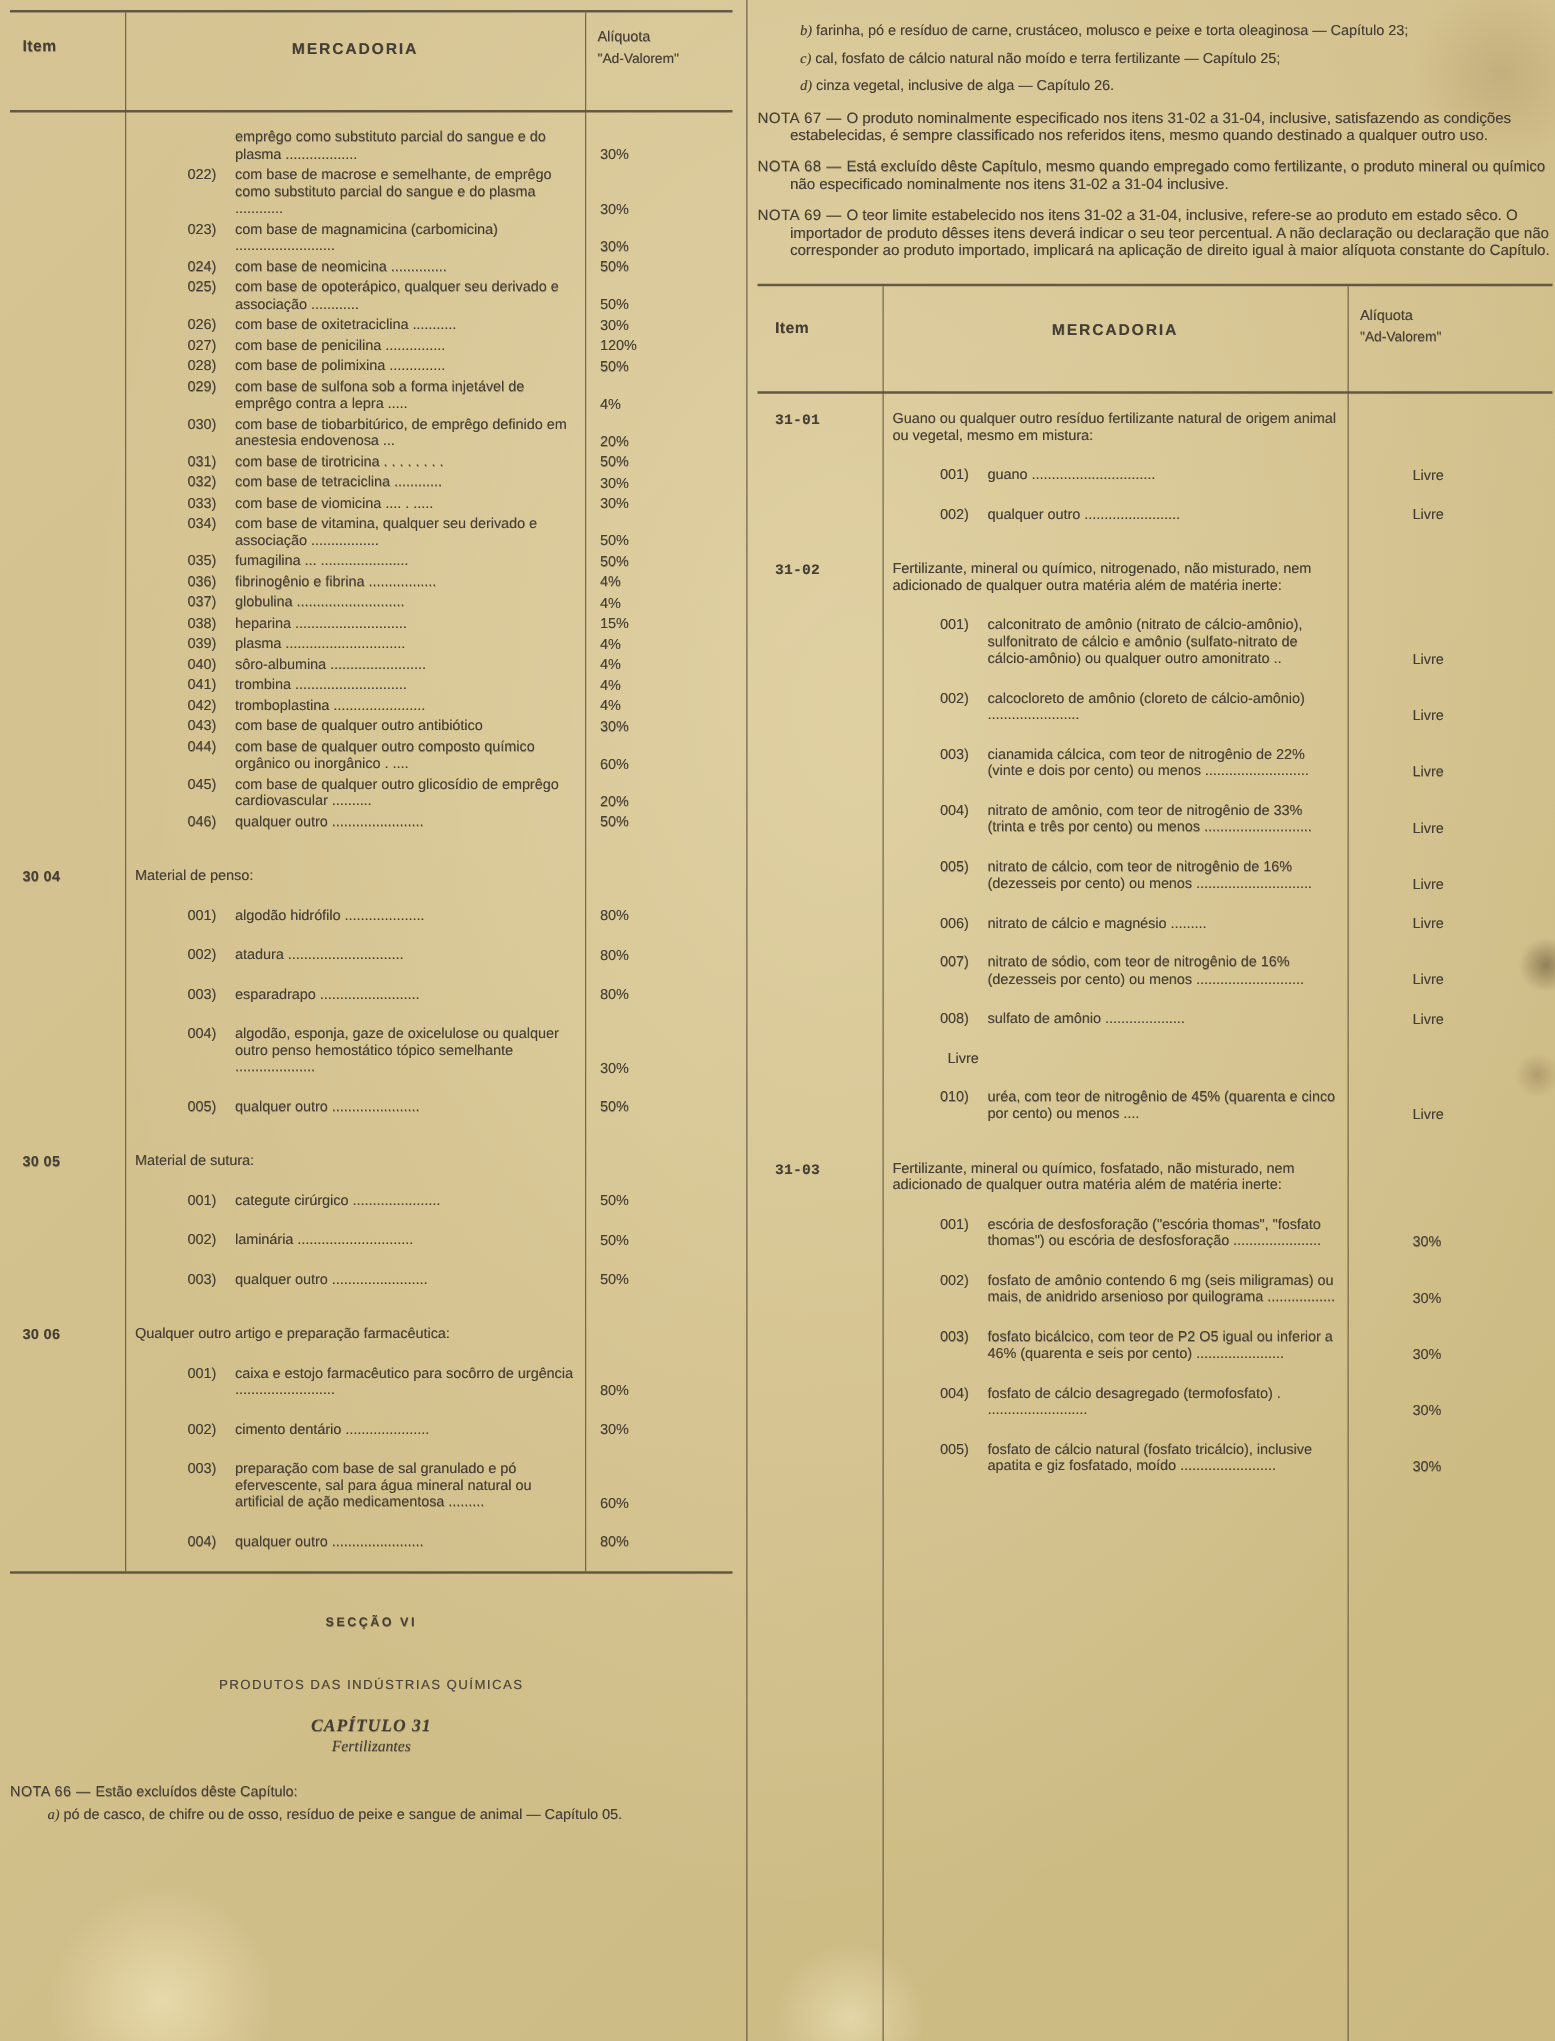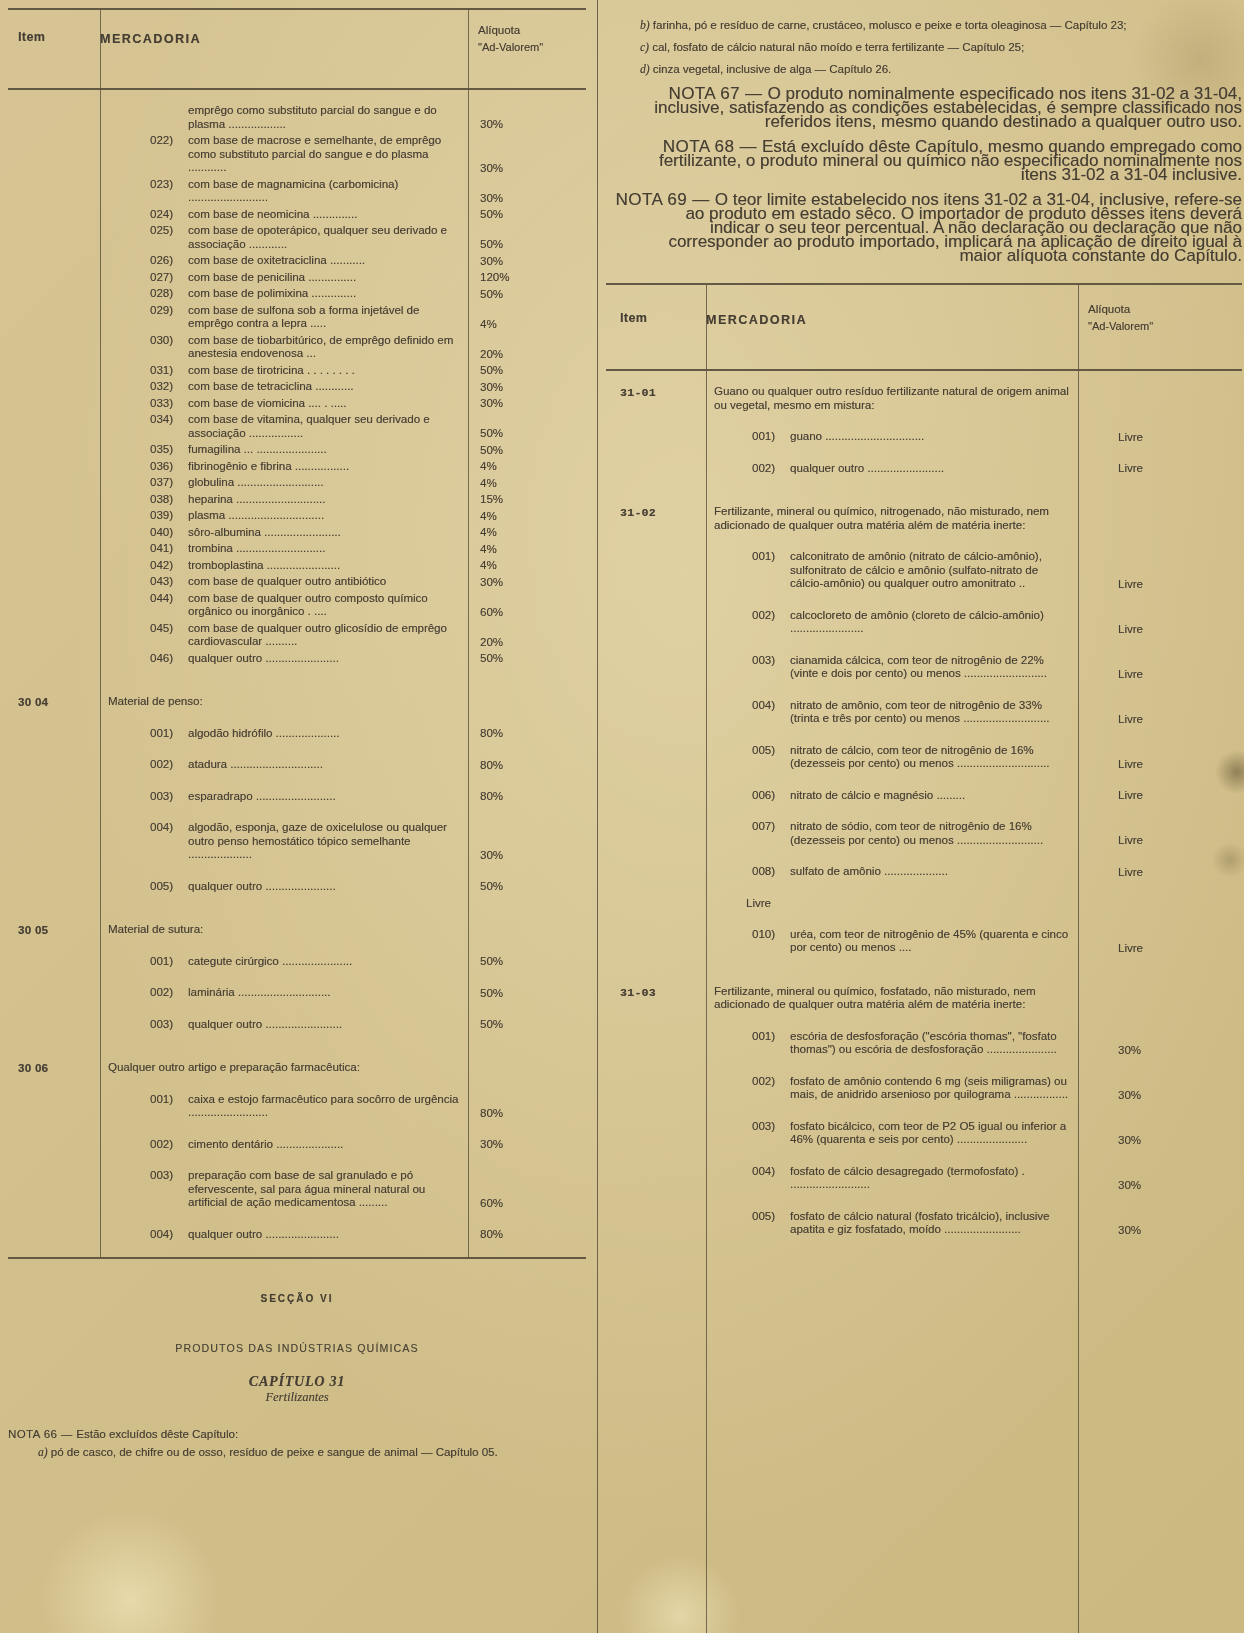--- a/index.html
+++ b/index.html
@@ -41,32 +41,32 @@
 
   .trow { display:grid; }
   .tbl-left  .trow { grid-template-columns:92px 368px 118px; }
   .tbl-right .trow { grid-template-columns:100px 372px 164px; }
 
   .thead { border-bottom:2px solid rgba(86,76,58,.9); }
   .tbl-left  .thead { height:80px; }
   .tbl-right .thead { height:86px; }
   .th-item { font-weight:bold; font-size:12.5px; padding:20px 0 0 10px; letter-spacing:.4px; }
   .tbl-right .th-item { padding-top:26px; padding-left:14px; }
-  .th-merc { font-weight:bold; font-size:12.5px; text-align:left; padding-top:22px; letter-spacing:1.5px; }
+  .th-merc { font-weight:bold; font-size:12.5px; text-align:center; padding-top:22px; letter-spacing:1.5px; }
   .tbl-right .th-merc { padding-top:28px; }
   .th-aliq { font-size:11.5px; padding:12px 0 0 10px; line-height:17px; }
   .tbl-right .th-aliq { padding-top:16px; }
   .th-aliq .adval { font-size:11px; }
 
   .tbody { padding-top:14px; padding-bottom:16px; }
   .c1 { padding:1px 4px 0 10px; }
   .tbl-right .c1 { padding-left:14px;font-family:Liberation Mono, monospace; }
   .c2 { padding:0 6px 0 8px; }
   .c3 { padding:0 4px 1px 12px; display:flex; align-items:flex-end; }
-  .tbl-right .c3 { padding-left:40px; }
+  .tbl-right .c3 { padding-left:52px; }
 
   .icode { font-weight:bold; font-size:11.5px; letter-spacing:.3px; }
   .sec-title { font-size:11.5px; line-height:13.5px; }
   .entry { display:flex; align-items:flex-start; }
   .tbl-left  .entry { padding-left:42px; }
   .tbl-right .entry { padding-left:38px; }
   .entry .code { flex:0 0 38px; font-size:11.5px; line-height:13.5px; }
   .entry .etext { flex:1; font-size:11.5px; line-height:13.5px; overflow-wrap:anywhere; }
   .rate { font-size:11.5px; white-space:nowrap; }
 
@@ -83,21 +83,21 @@
   .f-fert  { text-align:center; font-family:"Liberation Serif", serif; font-style:italic; font-size:12.5px; }
   .f-nota  { font-size:11.5px; line-height:14px; margin-top:22px; }
   .f-nota .nlbl { letter-spacing:.4px; }
   .f-nota-a { font-size:11.5px; line-height:14px; margin-top:4px; padding-left:52px; text-indent:-22px; }
   .f-nota-a .albl { font-family:"Liberation Serif", serif; font-style:italic; }
 
   
   .intro { font-size:11.5px; line-height:14px; padding-left:66px; text-indent:-32px; margin-top:8px; }
   .intro:first-child { margin-top:0; }
   .intro .ilbl { font-family:"Liberation Serif", serif; font-style:italic; }
-  .nota { font-size:17px; line-height:14px; padding-left:26px; text-indent:-26px; margin-top:11px;text-align:right; }
+  .nota { font-size:12px; line-height:14px; padding-left:26px; text-indent:-26px; margin-top:11px; }
   .nota .nlbl { letter-spacing:.4px; }
 </style>
 </head>
 <body>
 
 <div class="page">
   <div class="divider"></div>
 
   <div class="col-left">
     <div class="tbl tbl-left">

